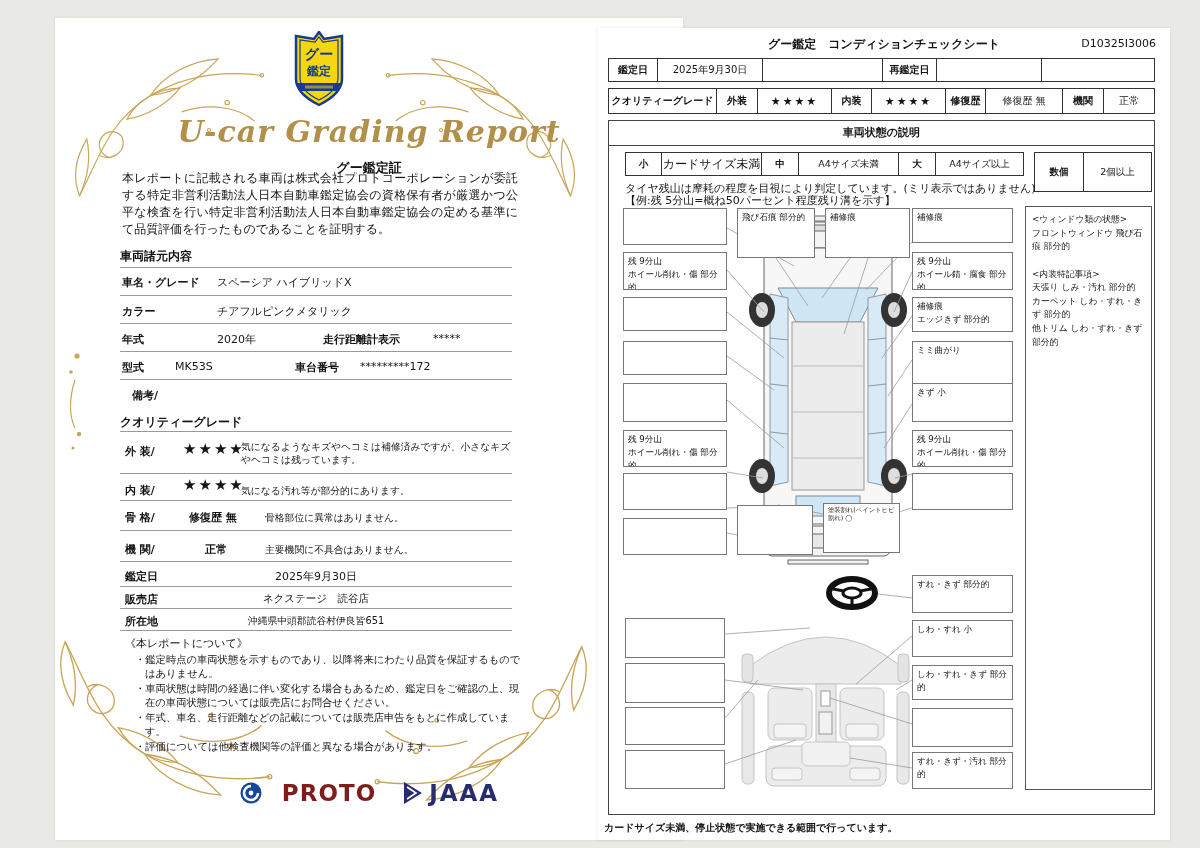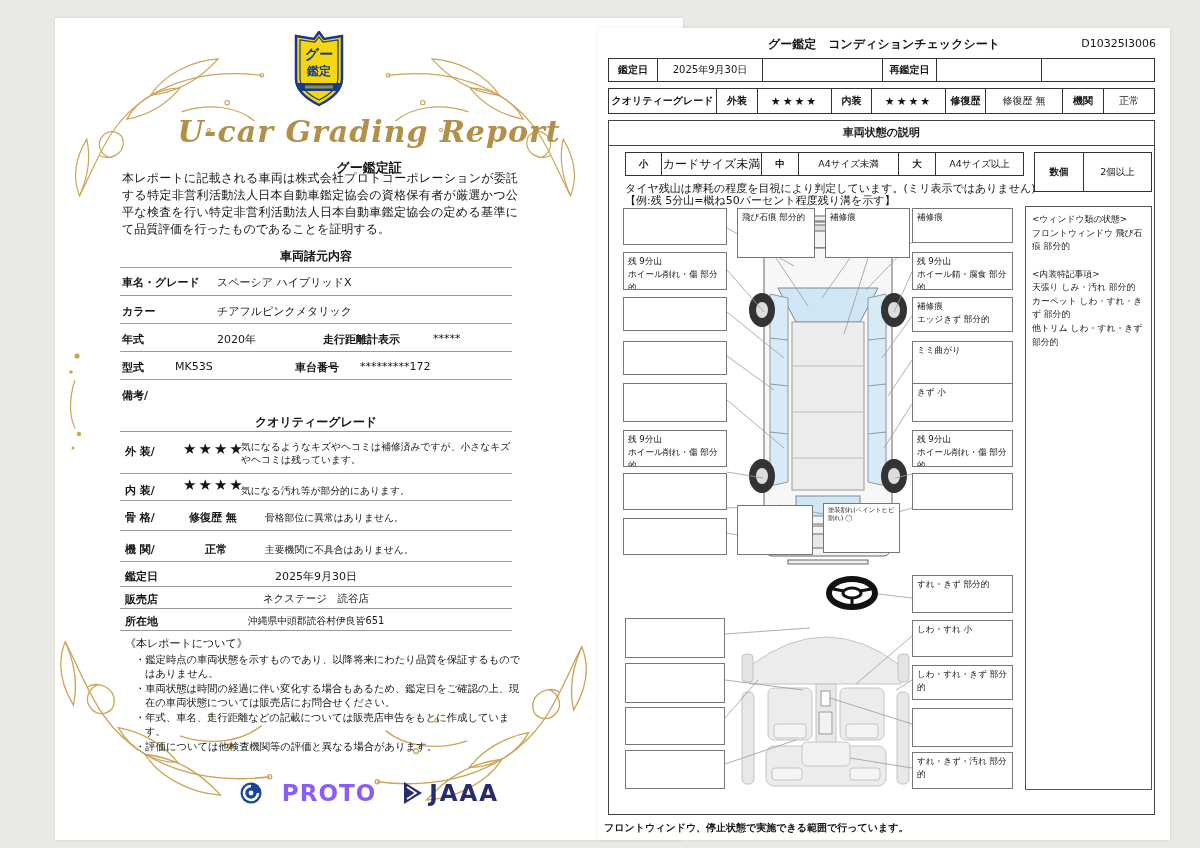--- a/index.html
+++ b/index.html
@@ -6,31 +6,31 @@
   html,body{width:1200px;height:848px}
   body{position:relative;background:#e9eae5;font-family:"DejaVu Sans","Liberation Sans",sans-serif;color:#151515;overflow:hidden}
   .abs{position:absolute}
   .page{position:absolute;background:#fff;box-shadow:0 0 3px rgba(0,0,0,.10)}
   
   .cert-title{position:absolute;left:0;top:96px;width:100%;text-align:center;
     font-family:"DejaVu Serif","Liberation Serif",serif;font-style:italic;font-weight:bold;
     font-size:30px;color:#b2904a;letter-spacing:1px}
   .cert-sub{position:absolute;left:0;top:141px;width:100%;text-align:center;font-size:13px;font-weight:bold}
   .cert-intro{position:absolute;left:67px;top:152px;width:396px;font-size:12px;line-height:1.42;text-align:justify}
-  .sec-head{position:absolute;width:392px;left:65px;text-align:center;font-size:12px;font-weight:bold}
+  .sec-head{position:absolute;width:392px;left:65px;text-align:left;font-size:12px;font-weight:bold}
   .hline{position:absolute;left:65px;width:392px;border-top:1px solid #9a9a9a}
   .lb{font-weight:bold;font-size:11px;position:absolute;white-space:nowrap}
   .val{font-size:11px;position:absolute;white-space:nowrap}
   .stars{font-size:15px;font-weight:bold;letter-spacing:2px;position:absolute;white-space:nowrap}
   .desc{font-size:9.8px;position:absolute;line-height:1.35}
   .cval{position:absolute;left:65px;width:392px;text-align:center;font-size:11px;white-space:nowrap}
   .about-t{position:absolute;left:70px;font-size:11px;font-weight:normal}
   .bullet{position:absolute;left:80px;width:388px;font-size:10.3px;line-height:1.4;text-indent:-10px;padding-left:10px}
   .logo-row{position:absolute;left:0;top:762px;width:100%;display:flex;justify-content:center;align-items:center;gap:26px}
-  .logo-proto{display:flex;align-items:center;gap:19px;font-weight:800;font-size:23px;color:#8b5cf6;letter-spacing:1px}
+  .logo-proto{display:flex;align-items:center;gap:19px;font-weight:800;font-size:23px;color:#7f1d1d;letter-spacing:1px}
   .logo-jaaa{display:flex;align-items:center;gap:5px;font-weight:800;font-size:23px;color:#262c6e;letter-spacing:2px}
   .fl{position:absolute;pointer-events:none}
   
   .sheet-title{position:absolute;left:0;top:8px;width:100%;text-align:center;font-size:12px;font-weight:bold}
   .doc-id{position:absolute;right:14px;top:9px;font-size:11px}
   .trow{position:absolute;display:flex}
   .cell{border:1px solid #333;height:100%;display:flex;align-items:center;justify-content:center;font-size:10px;background:#fff}
   .cell+.cell{border-left:none}
   .cell.b{font-weight:bold}
   .cell.st{font-size:11px;letter-spacing:2px;font-weight:bold}
@@ -110,21 +110,21 @@
   <div class="lb" style="left:67px;top:314px">年式</div>
   <div class="val" style="left:162px;top:314px">2020年</div>
   <div class="lb" style="left:268px;top:314px">走行距離計表示</div>
   <div class="val" style="left:378px;top:314px">*****</div>
   <div class="hline" style="top:333px"></div>
   <div class="lb" style="left:67px;top:342px">型式</div>
   <div class="val" style="left:120px;top:342px">MK53S</div>
   <div class="lb" style="left:240px;top:342px">車台番号</div>
   <div class="val" style="left:305px;top:342px">*********172</div>
   <div class="hline" style="top:361px"></div>
-  <div class="lb" style="left:67px;top:370px">備考/</div>
+  <div class="lb" style="left:77px;top:370px">備考/</div>
 
   <div class="sec-head" style="top:396px">クオリティーグレード</div>
 
   <div class="hline" style="top:413px"></div>
   <div class="lb" style="left:70px;top:426px">外 装/</div>
   <div class="stars" style="left:128px;top:422px">★★★★</div>
   <div class="desc" style="left:186px;top:422px;width:272px">気になるようなキズやヘコミは補修済みですが、小さなキズやヘコミは残っています。</div>
   <div class="hline" style="top:455px"></div>
   <div class="lb" style="left:70px;top:465px">内 装/</div>
   <div class="stars" style="left:128px;top:458px">★★★★</div>
@@ -362,14 +362,14 @@
   <div class="co" style="left:27px;top:635px;width:100px;height:40px"></div>
   <div class="co" style="left:27px;top:679px;width:100px;height:38px"></div>
   <div class="co" style="left:27px;top:722px;width:100px;height:39px"></div>
 
   <div class="co" style="left:314px;top:547px;width:101px;height:38px">すれ・きず 部分的</div>
   <div class="co" style="left:314px;top:592px;width:101px;height:37px">しわ・すれ 小</div>
   <div class="co" style="left:314px;top:637px;width:101px;height:35px">しわ・すれ・きず 部分的</div>
   <div class="co" style="left:314px;top:680px;width:101px;height:39px"></div>
   <div class="co" style="left:314px;top:724px;width:101px;height:37px">すれ・きず・汚れ 部分的</div>
 
-  <div class="footer-note">フロントウィンドウ、停止状態で実施できる範囲で行っています。</div>
+  <div class="footer-note">カードサイズ未満、停止状態で実施できる範囲で行っています。</div>
 </div>
 
 </body></html>

